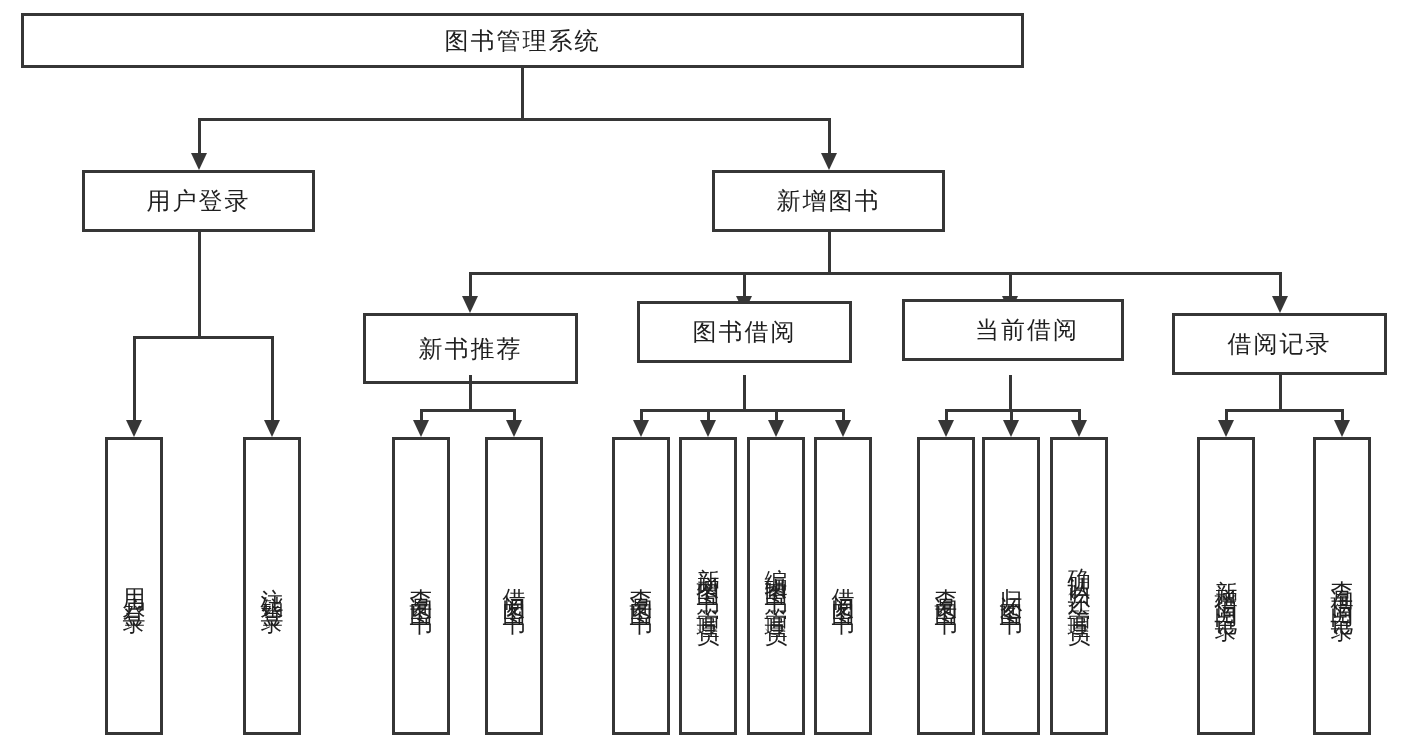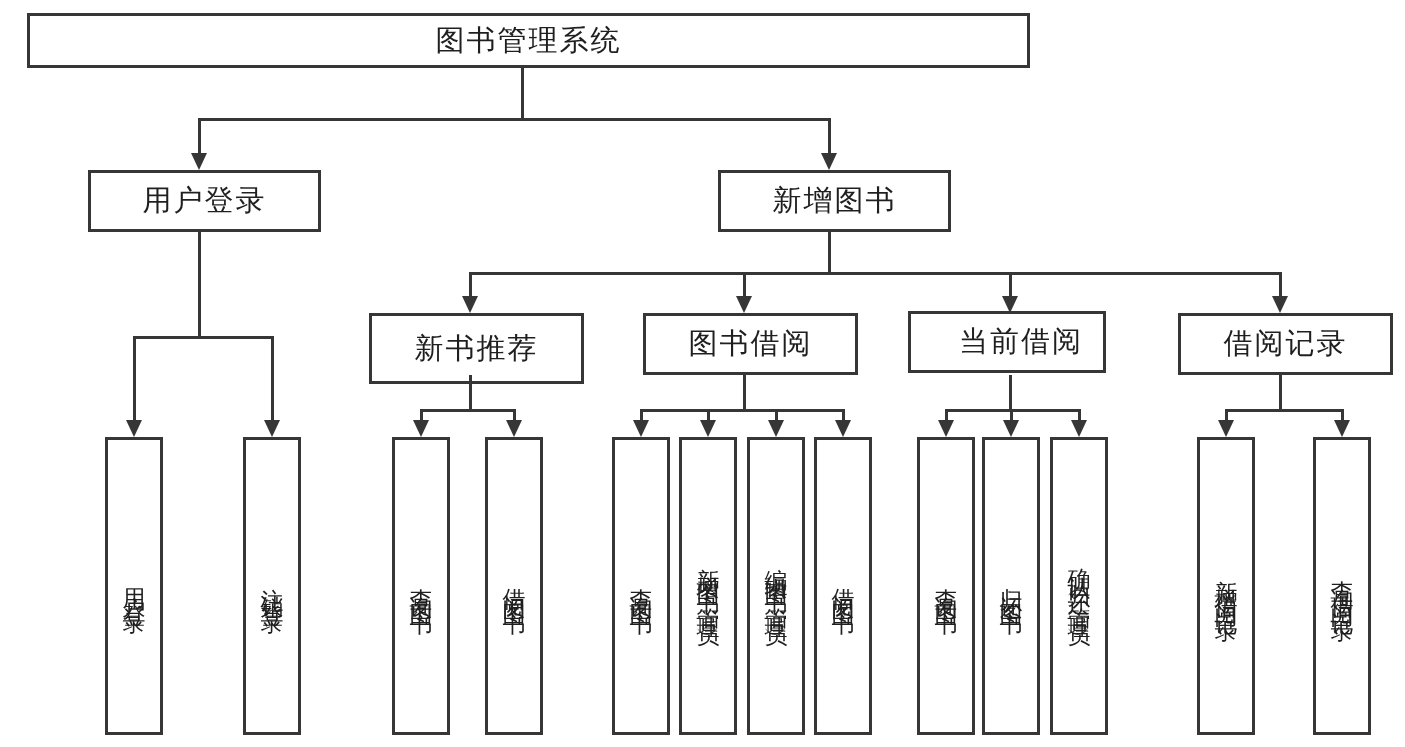--- a/index.html
+++ b/index.html
@@ -20,24 +20,23 @@
     overflow: hidden;
   }
   .box {
     position: absolute;
     border: 3px solid var(--line);
     background: #fff;
     display: flex;
     align-items: center;
     justify-content: center;
     color: var(--text);
-    font-size: 29px;
+    font-size: 24px;
     letter-spacing: 2px;
     white-space: nowrap;
-    margin-left: 6px;
   }
   .leaf {
     position: absolute;
     top: 437px;
     width: 58px;
     height: 298px;
     border: 3px solid var(--line);
     background: #fff;
     display: flex;
     align-items: center;
@@ -102,22 +101,22 @@
   <div class="vline" style="left:469px; top:272px; height:26px;"></div>
   <div class="arrow" style="left:462px; top:296px;"></div>
   <div class="vline" style="left:743px; top:272px; height:26px;"></div>
   <div class="arrow" style="left:736px; top:296px;"></div>
   <div class="vline" style="left:1009px; top:272px; height:26px;"></div>
   <div class="arrow" style="left:1002px; top:296px;"></div>
   <div class="vline" style="left:1279px; top:272px; height:26px;"></div>
   <div class="arrow" style="left:1272px; top:296px;"></div>
 
   <div class="box" style="left:363px; top:313px; width:215px; height:71px;">新书推荐</div>
-  <div class="box" style="left:637px; top:313px; width:215px; height:62px;">图书借阅</div>
-  <div class="box" style="left:902px; top:311px; width:198px; height:62px;padding-left:28px;">当前借阅</div>
+  <div class="box" style="left:637px; top:301px; width:215px; height:62px;">图书借阅</div>
+  <div class="box" style="left:902px; top:299px; width:222px; height:62px;padding-left:28px;">当前借阅</div>
   <div class="box" style="left:1172px; top:313px; width:215px; height:62px;">借阅记录</div>
 
   <div class="vline" style="left:469px; top:375px; height:37px;"></div>
   <div class="hline" style="left:420px; top:409px; width:96px;"></div>
   <div class="vline" style="left:420px; top:409px; height:14px;"></div>
   <div class="arrow" style="left:413px; top:420px;"></div>
   <div class="vline" style="left:513px; top:409px; height:14px;"></div>
   <div class="arrow" style="left:506px; top:420px;"></div>
 
   <div class="vline" style="left:743px; top:375px; height:37px;"></div>

